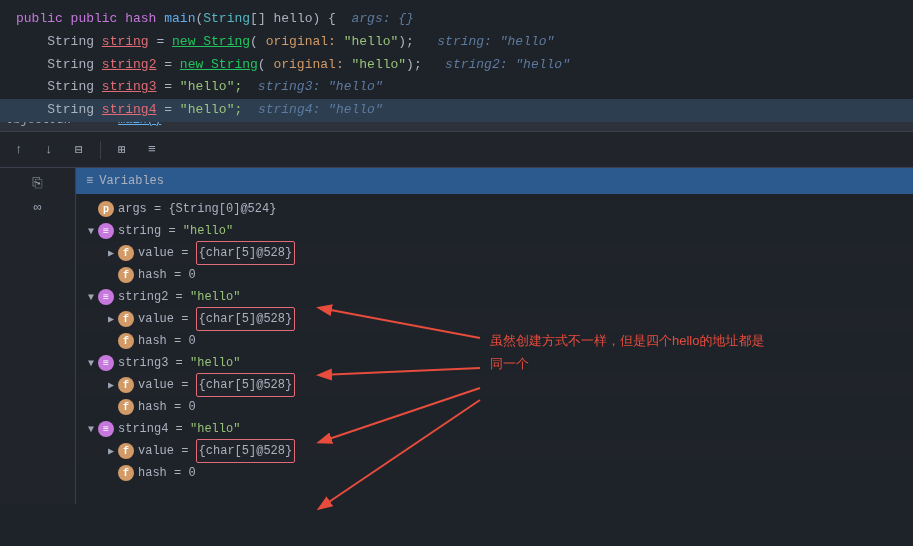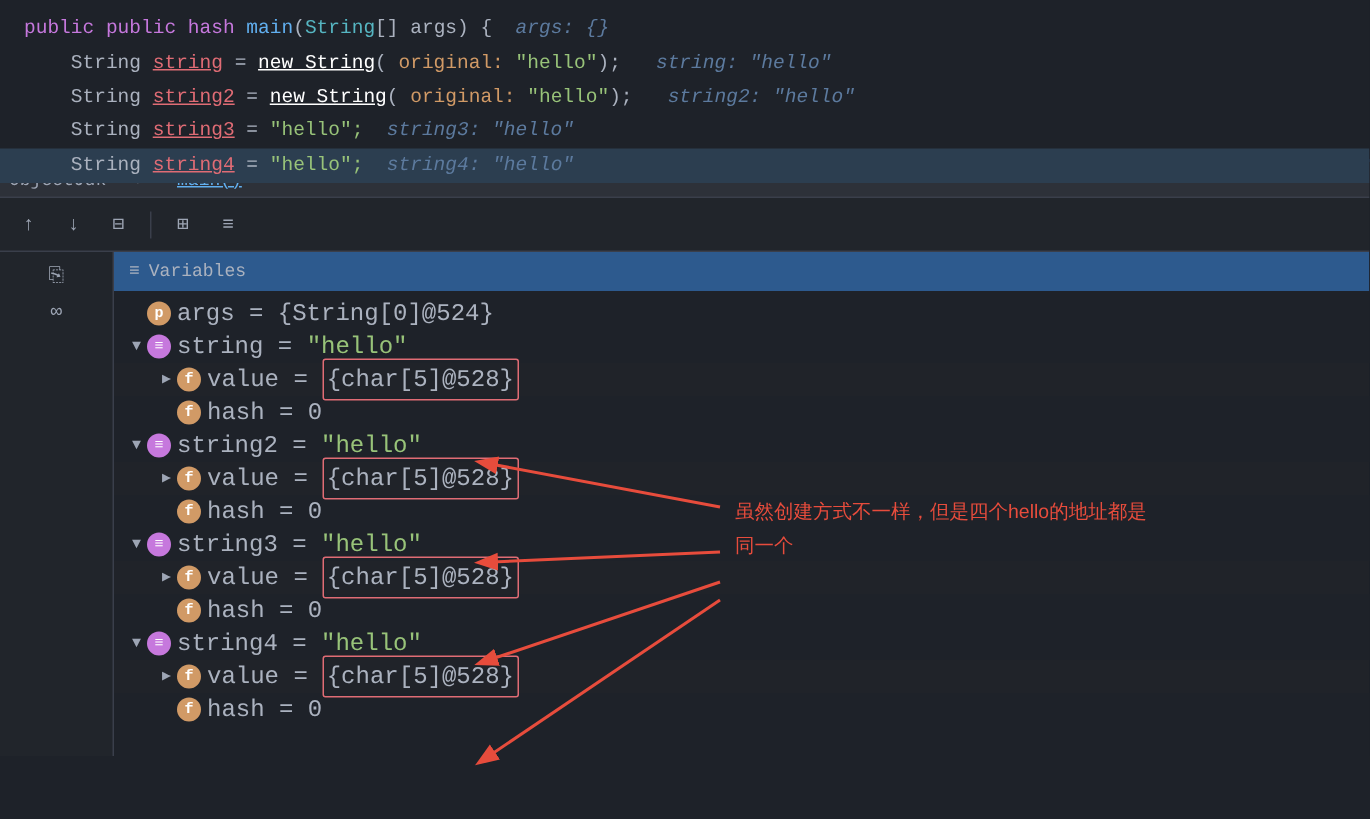--- a/index.html
+++ b/index.html
@@ -34,21 +34,21 @@
       background: #2c3e50;
     }
 
     .kw { color: #c678dd; }
     .type { color: #56b6c2; }
     .method { color: #61afef; font-family: Liberation Mono, monospace; }
     .str { color: #98c379; }
     .param { color: #d19a66; }
     .comment-inline { color: #5c7a9e; font-style: italic; }
     .var-name { color: #e06c75; text-decoration: underline; }
-    .new-kw { color: #ffffff; text-decoration: underline; }
+    .new-kw { color: #22c55e; text-decoration: underline; }
     .plain { color: #abb2bf; }
 
     
     .breadcrumb-bar {
       background: #2d3139;
       padding: 4px 6px;
       display: flex;
       align-items: center;
       gap: 20px;
       border-bottom: 1px solid #3a3f4b;
@@ -169,21 +169,21 @@
       justify-content: center;
       font-size: 10px;
       font-weight: bold;
       margin-right: 4px;
       flex-shrink: 0;
     }
     .icon-p { background: #d19a66; color: #fff; }
     .icon-f { background: #d19a66; color: #fff; }
     .icon-e { background: #c678dd; color: #fff; }
 
-    .var-text { color: #abb2bf; font-size: 16px; }
+    .var-text { color: #abb2bf; font-size: 12px; }
     .var-val-str { color: #98c379; }
     .var-highlighted-box {
       background: transparent;
       border: 1.5px solid #e06c75;
       padding: 4px 2px;
       border-radius: 2px;
       color: #abb2bf;
     }
 
     
@@ -207,21 +207,21 @@
 <div class="main-container">
 
   <div class="code-editor">
     <div class="code-line">
       <span class="kw">public </span>
       <span class="kw">public </span>
       <span class="kw">hash </span>
       <span class="method">main</span>
       <span class="plain">(</span>
       <span class="type">String</span>
-      <span class="plain">[] args) {  </span>
+      <span class="plain">[] hello) {  </span>
       <span class="comment-inline">args: {}</span>
     </div>
     <div class="code-line">
       <span class="plain">    String </span>
       <span class="var-name">string</span>
       <span class="plain"> = </span>
       <span class="new-kw">new String</span>
       <span class="plain">( </span>
       <span class="param">original: </span>
       <span class="str">"hello"</span>

